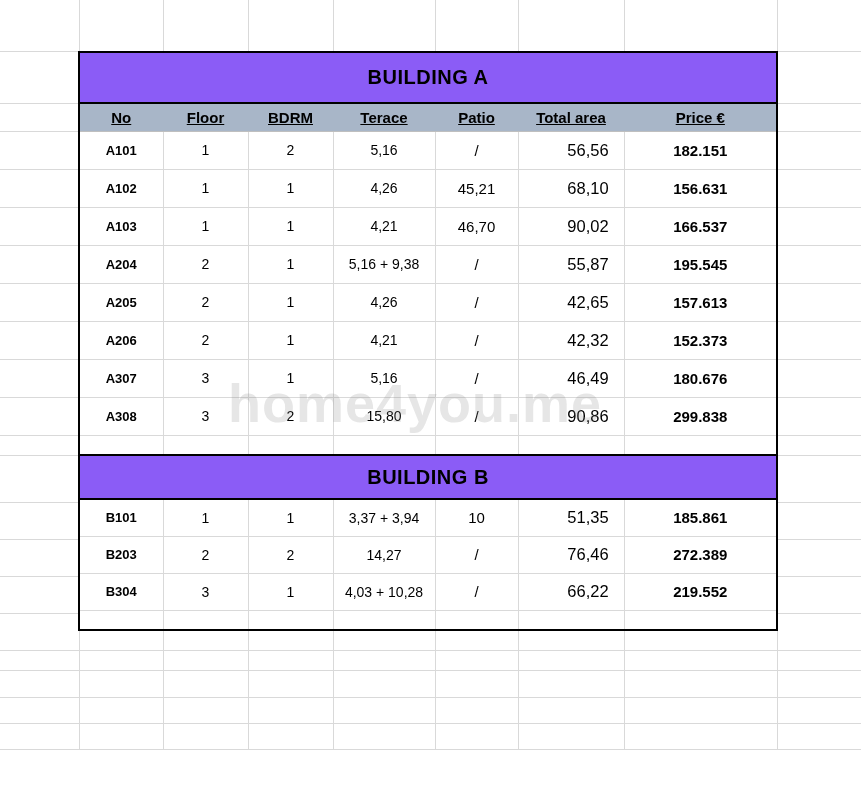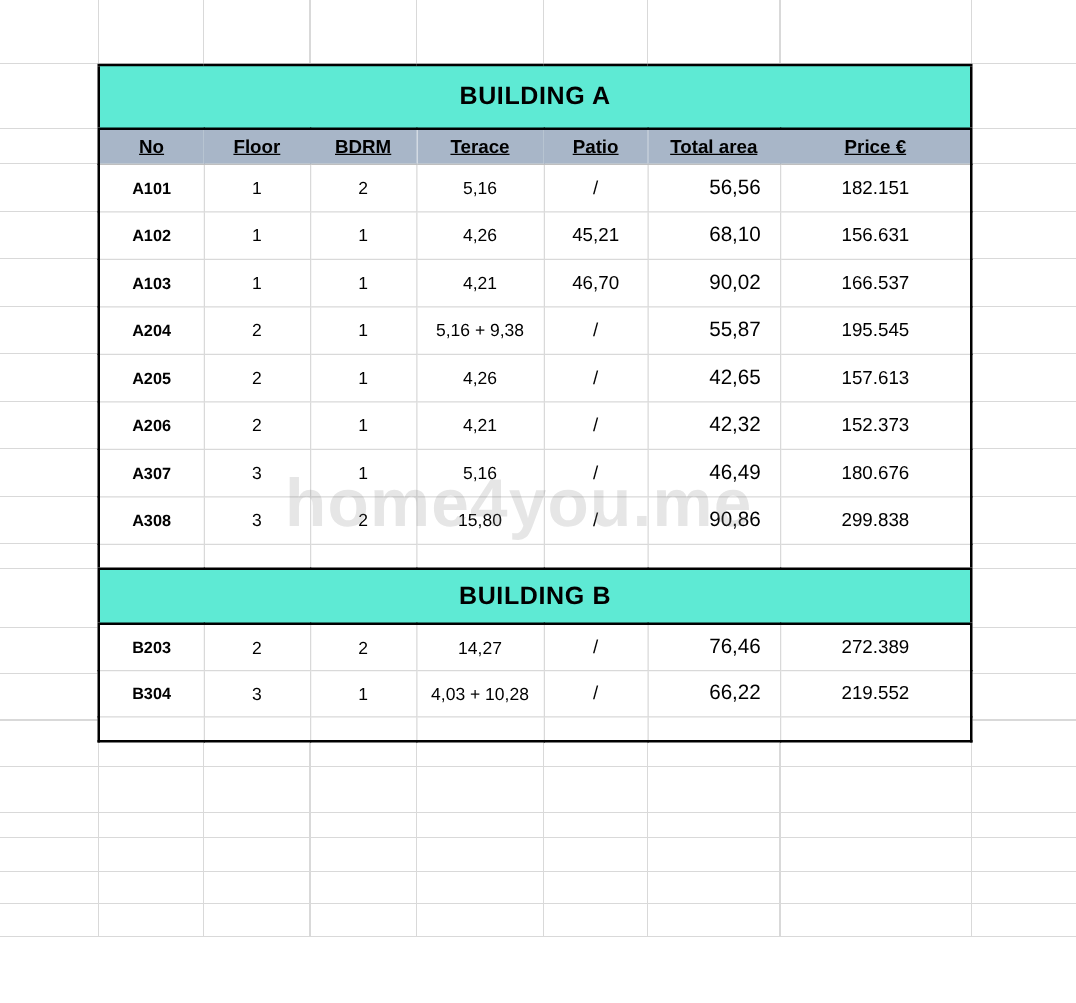--- a/index.html
+++ b/index.html
@@ -23,42 +23,42 @@
   td{
     border:1px solid #D9D9D9;
     text-align:center;
     vertical-align:middle;
     padding:0;
     font-size:14px;
     overflow:hidden;
     white-space:nowrap;
   }
   tr.title-row td{
-    background:#5eead4;
+    background:#8b5cf6;
     border-top:2px solid #000;
     border-bottom:2px solid #000;
     font-size:20px;
     font-weight:bold;
     letter-spacing:.5px;
   }
   tr.header-row td{
     background:#A8B6C8;
     border-left:1px solid #A8B6C8;
     border-right:1px solid #A8B6C8;
     border-bottom:1px solid #BFBFBF;
     font-weight:bold;
     font-size:15px;
     text-decoration:underline;
   }
   td.c-no{font-weight:bold;font-size:13px;}
   td.c-floor,td.c-bdrm{font-size:14px;}
   td.c-terace{font-size:14px;}
   td.c-patio{font-size:15px;}
   td.c-total{font-size:16.5px;padding-left:34px;}
-  td.c-price{font-weight:normal;font-size:15px;margin-top:36px;}
+  td.c-price{font-weight:bold;font-size:15px;margin-top:36px;}
   tr.spacer-row td{border-left:1px solid #D9D9D9;border-right:1px solid #D9D9D9;}
   #watermark{
     position:absolute;
     left:228px;top:372px;
     width:410px;height:64px;
     font-size:54px;
     font-weight:600;
     letter-spacing:1px;
     color:rgba(130,130,130,0.20);
     text-align:left;
@@ -213,20 +213,29 @@
           <td></td>
           <td></td>
         <td></td>
       </tr>
 
       <tr class="title-row" style="height:44px">
         <td colspan="7">BUILDING B</td>
       </tr>
 
       <tr style="height:37px">
+        <td class="c-no">B101</td>
+        <td class="c-floor">1</td>
+        <td class="c-bdrm">1</td>
+        <td class="c-terace">3,37 + 3,94</td>
+        <td class="c-patio">10</td>
+        <td class="c-total">51,35</td>
+        <td class="c-price">185.861</td>
+      </tr>
+      <tr style="height:37px">
         <td class="c-no">B203</td>
         <td class="c-floor">2</td>
         <td class="c-bdrm">2</td>
         <td class="c-terace">14,27</td>
         <td class="c-patio">/</td>
         <td class="c-total">76,46</td>
         <td class="c-price">272.389</td>
       </tr>
       <tr style="height:37px">
         <td class="c-no">B304</td>

